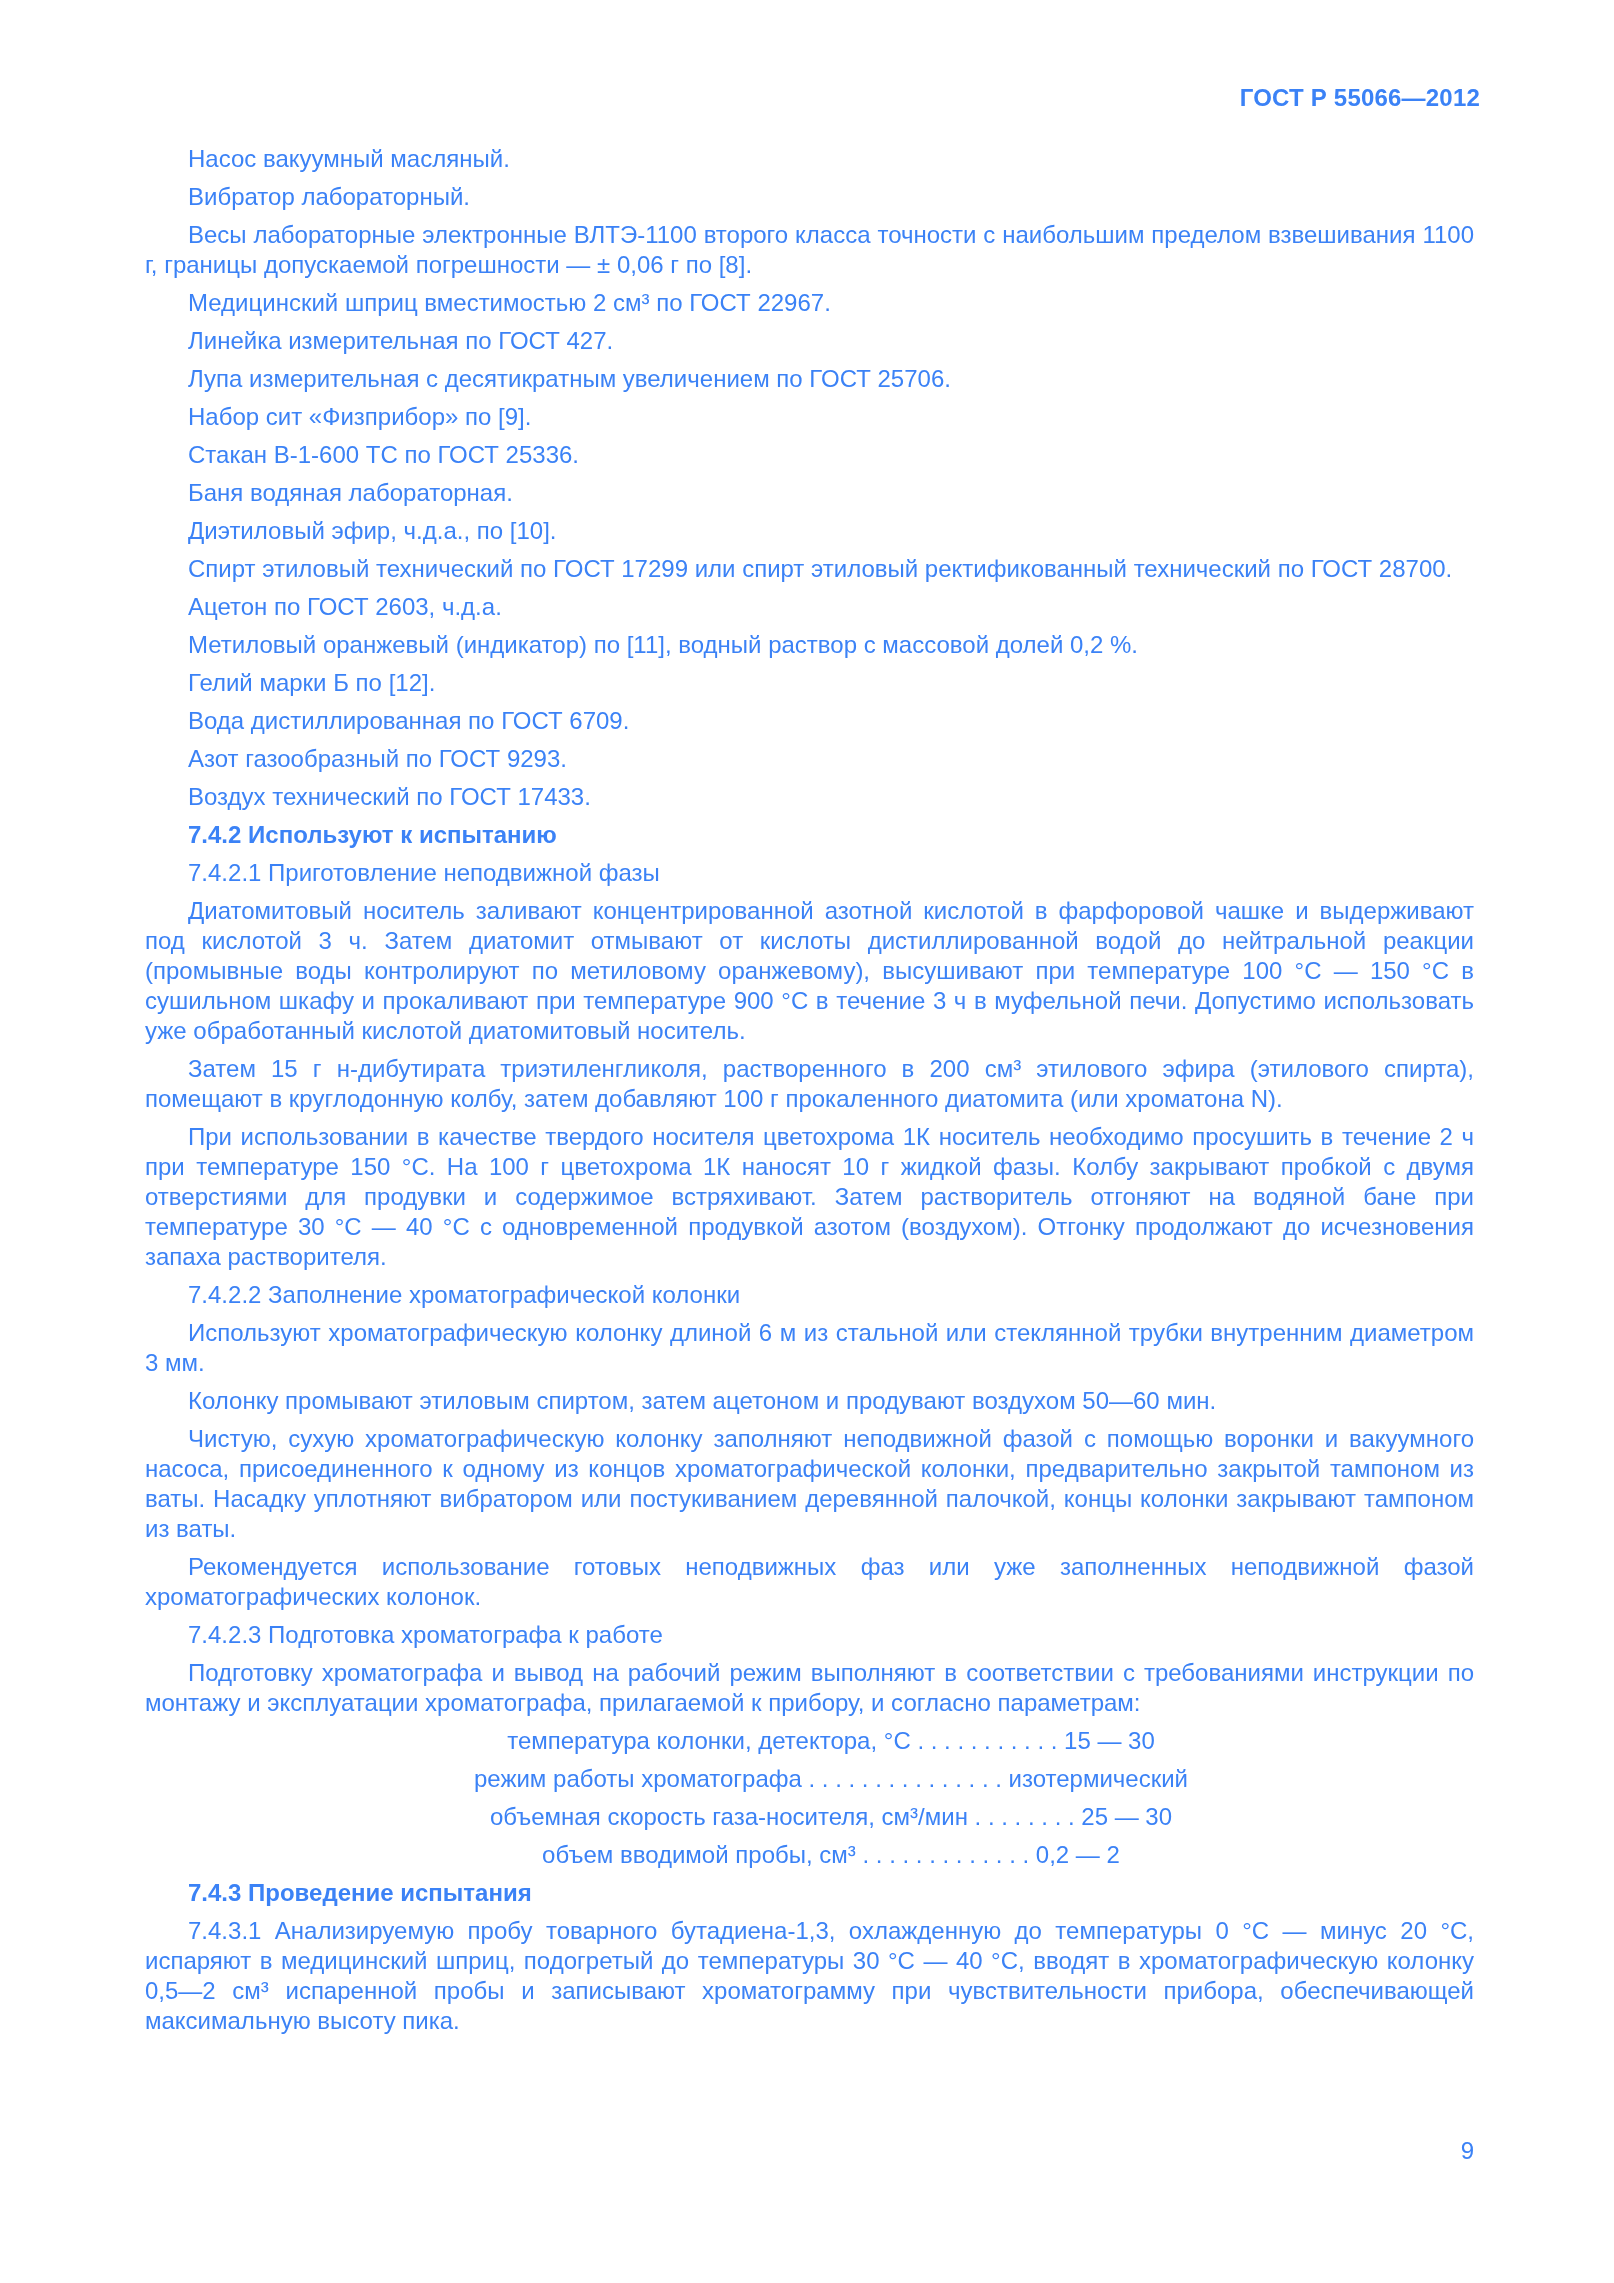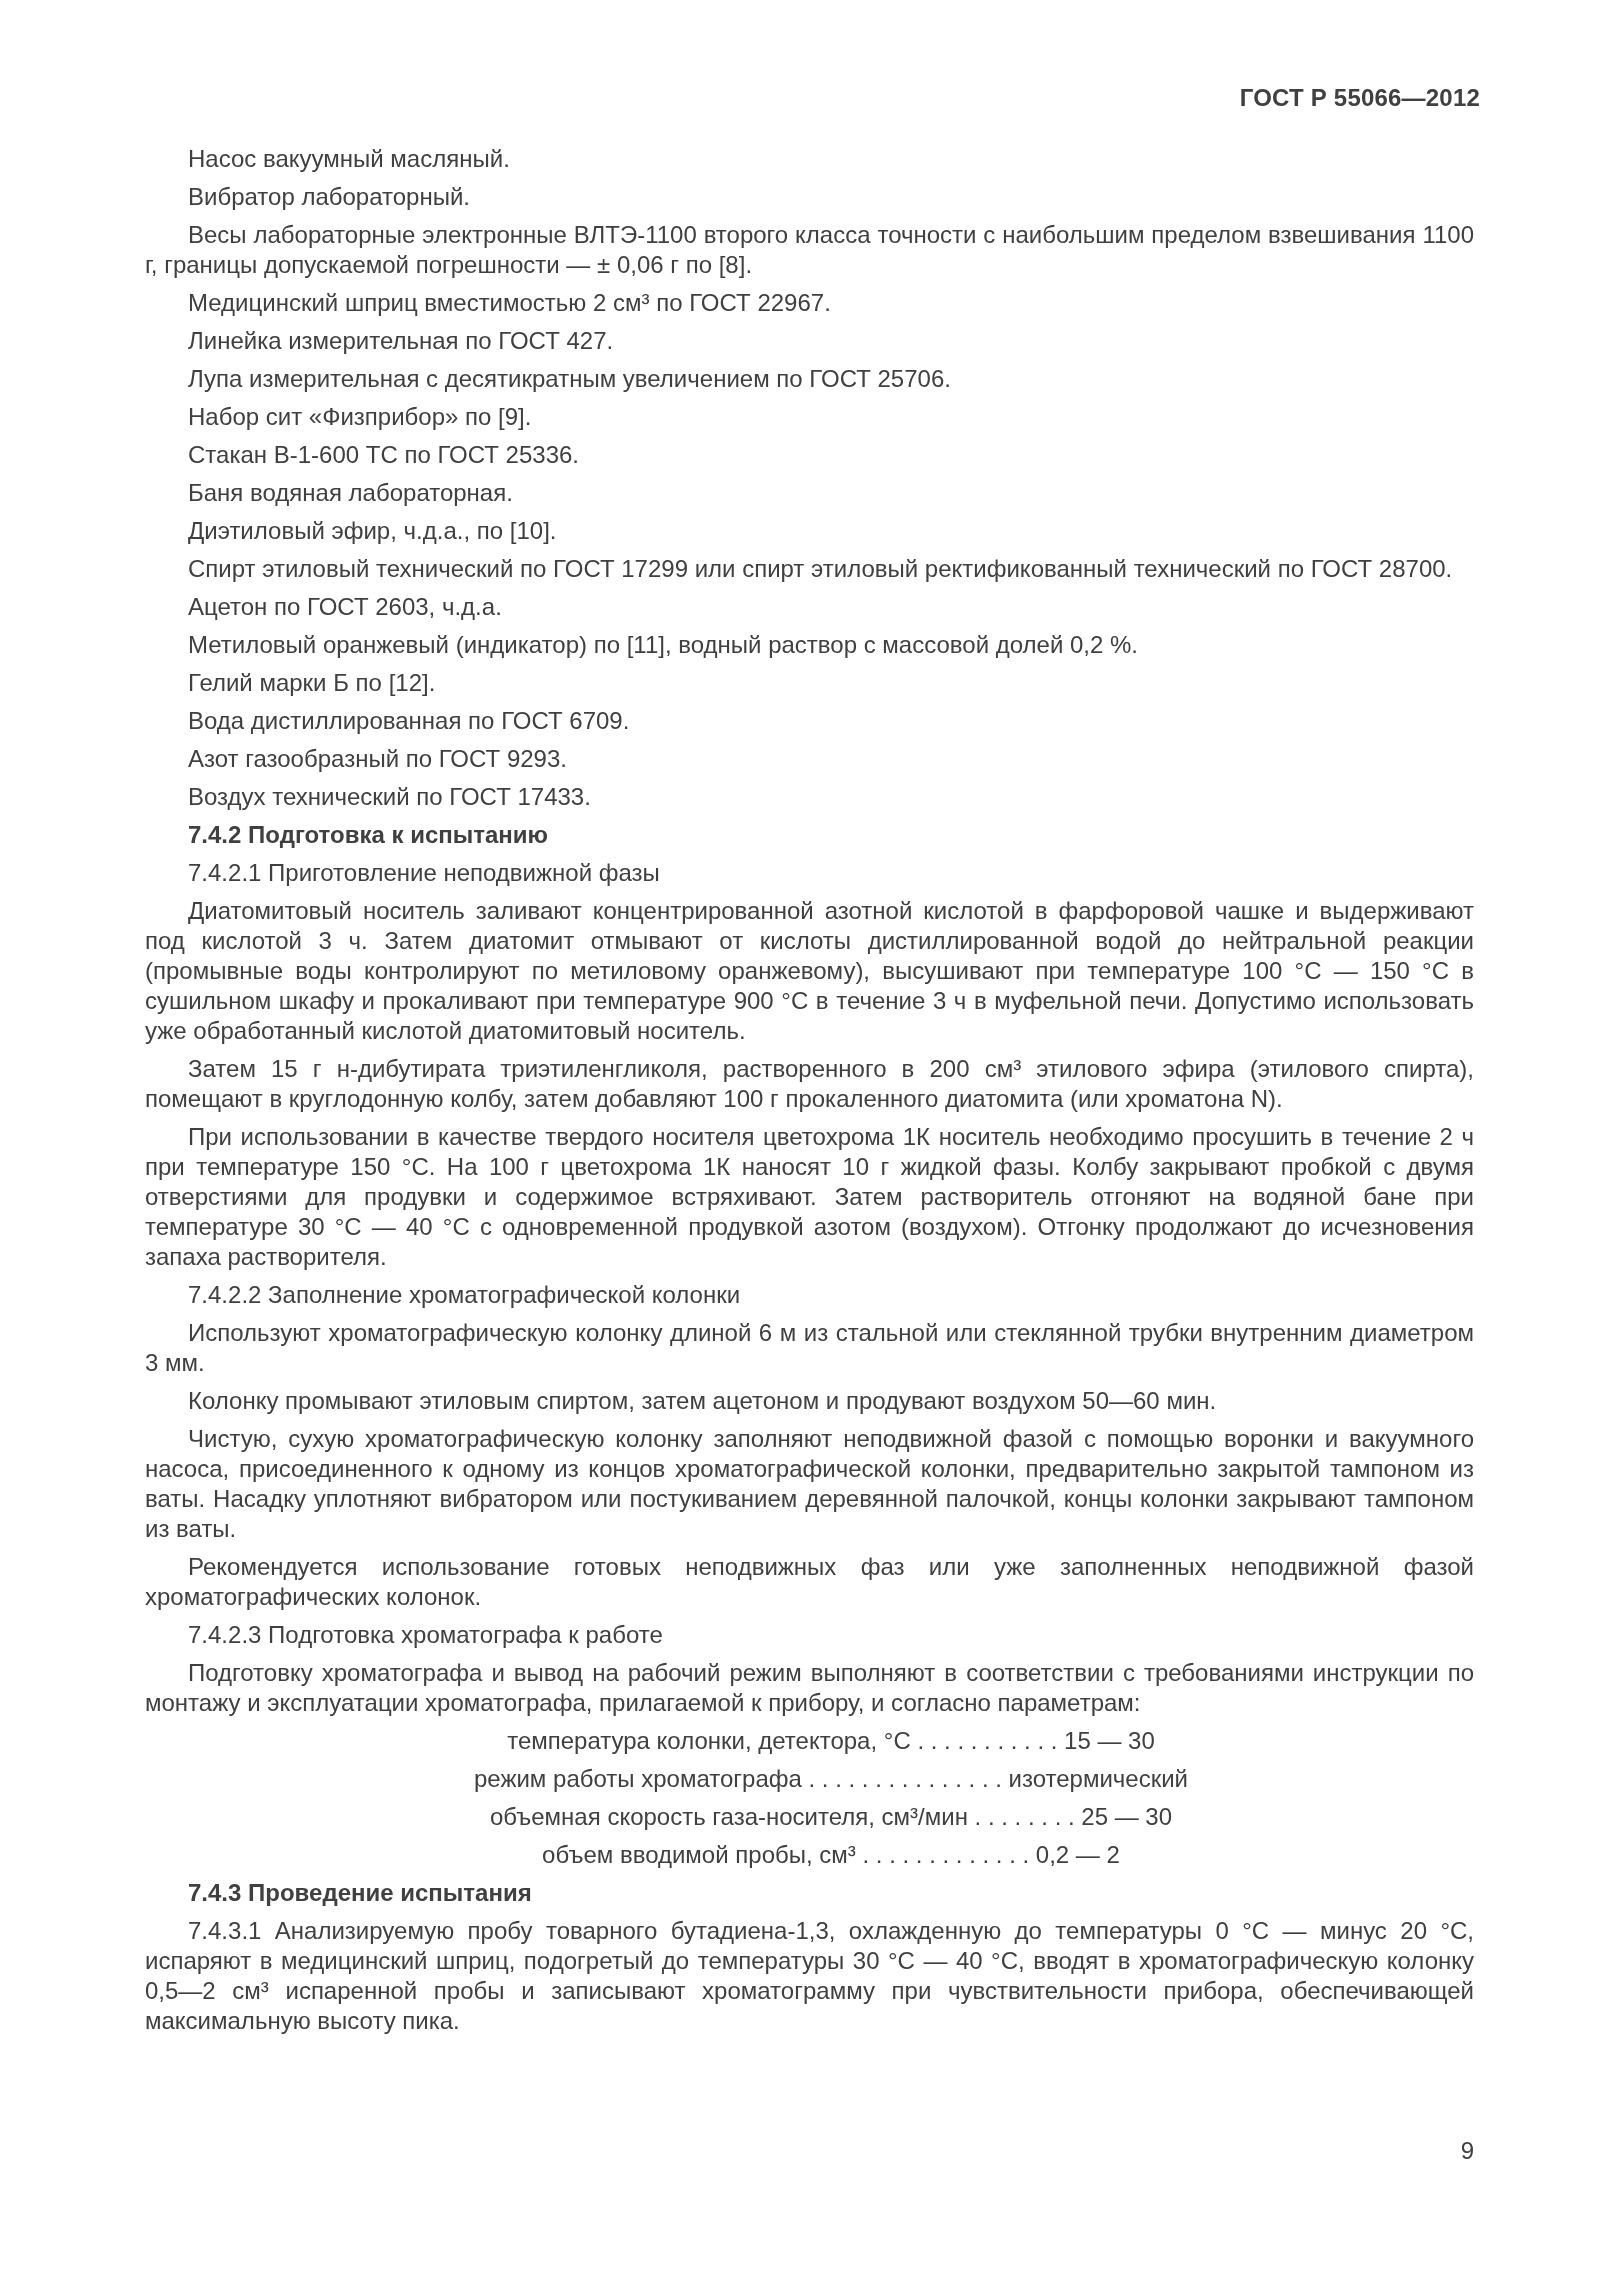--- a/index.html
+++ b/index.html
@@ -3,21 +3,21 @@
 <meta charset="utf-8">
 <style>
   * { box-sizing: border-box; }
   html, body { margin: 0; padding: 0; background: #ffffff; }
   .page {
     position: relative;
     width: 1614px;
     height: 2283px;
     background: #ffffff;
     font-family: "Liberation Sans", sans-serif;
-    color: #404040;
+    color: #3b82f6;
     overflow: hidden;
   }
   .doc-header {
     position: absolute;
     top: 84px;
     right: 134px;
     font-size: 24px;
     font-weight: bold;
     letter-spacing: 0.2px;
   }
@@ -69,21 +69,21 @@
       <p class="para normal">Стакан В-1-600 ТС по ГОСТ 25336.</p>
       <p class="para normal">Баня водяная лабораторная.</p>
       <p class="para normal">Диэтиловый эфир, ч.д.а., по [10].</p>
       <p class="para normal">Спирт этиловый технический по ГОСТ 17299 или спирт этиловый ректификованный технический по ГОСТ 28700.</p>
       <p class="para normal">Ацетон по ГОСТ 2603, ч.д.а.</p>
       <p class="para normal">Метиловый оранжевый (индикатор) по [11], водный раствор с массовой долей 0,2 %.</p>
       <p class="para normal">Гелий марки Б по [12].</p>
       <p class="para normal">Вода дистиллированная по ГОСТ 6709.</p>
       <p class="para normal">Азот газообразный по ГОСТ 9293.</p>
       <p class="para normal">Воздух технический по ГОСТ 17433.</p>
-      <p class="para heading">7.4.2 Подготовка к испытанию</p>
+      <p class="para heading">7.4.2 Используют к испытанию</p>
       <p class="para normal">7.4.2.1 Приготовление неподвижной фазы</p>
       <p class="para normal">Диатомитовый носитель заливают концентрированной азотной кислотой в фарфоровой чашке и выдерживают под кислотой 3 ч. Затем диатомит отмывают от кислоты дистиллированной водой до нейтральной реакции (промывные воды контролируют по метиловому оранжевому), высушивают при температуре 100 °С — 150 °С в сушильном шкафу и прокаливают при температуре 900 °С в течение 3 ч в муфельной печи. Допустимо использовать уже обработанный кислотой диатомитовый носитель.</p>
       <p class="para normal">Затем 15 г н-дибутирата триэтиленгликоля, растворенного в 200 см³ этилового эфира (этилового спирта), помещают в круглодонную колбу, затем добавляют 100 г прокаленного диатомита (или хроматона N).</p>
       <p class="para normal">При использовании в качестве твердого носителя цветохрома 1К носитель необходимо просушить в течение 2 ч при температуре 150 °С. На 100 г цветохрома 1К наносят 10 г жидкой фазы. Колбу закрывают пробкой с двумя отверстиями для продувки и содержимое встряхивают. Затем растворитель отгоняют на водяной бане при температуре 30 °С — 40 °С с одновременной продувкой азотом (воздухом). Отгонку продолжают до исчезновения запаха растворителя.</p>
       <p class="para normal">7.4.2.2 Заполнение хроматографической колонки</p>
       <p class="para normal">Используют хроматографическую колонку длиной 6 м из стальной или стеклянной трубки внутренним диаметром 3 мм.</p>
       <p class="para normal">Колонку промывают этиловым спиртом, затем ацетоном и продувают воздухом 50—60 мин.</p>
       <p class="para normal">Чистую, сухую хроматографическую колонку заполняют неподвижной фазой с помощью воронки и вакуумного насоса, присоединенного к одному из концов хроматографической колонки, предварительно закрытой тампоном из ваты. Насадку уплотняют вибратором или постукиванием деревянной палочкой, концы колонки закрывают тампоном из ваты.</p>
       <p class="para normal">Рекомендуется использование готовых неподвижных фаз или уже заполненных неподвижной фазой хроматографических колонок.</p>
       <p class="para normal">7.4.2.3 Подготовка хроматографа к работе</p>

